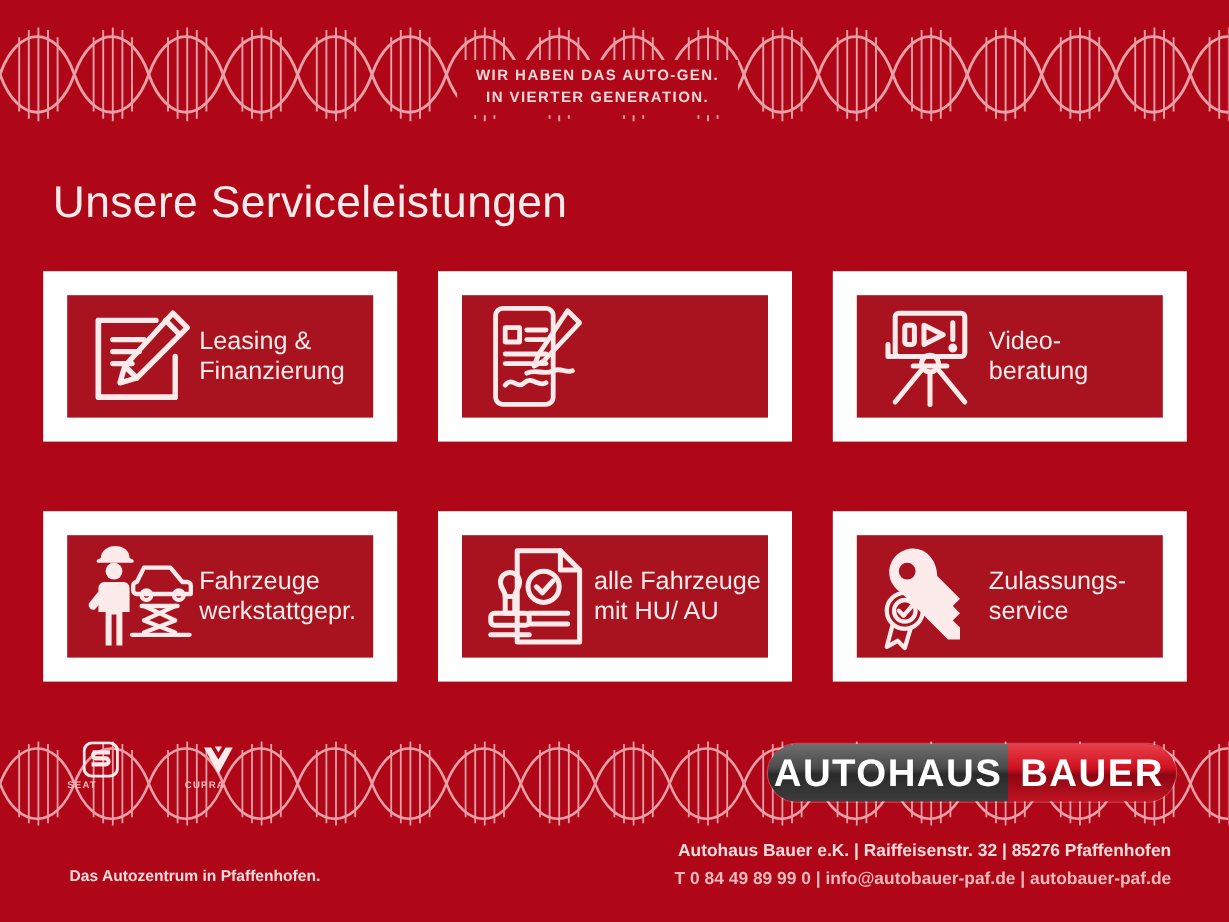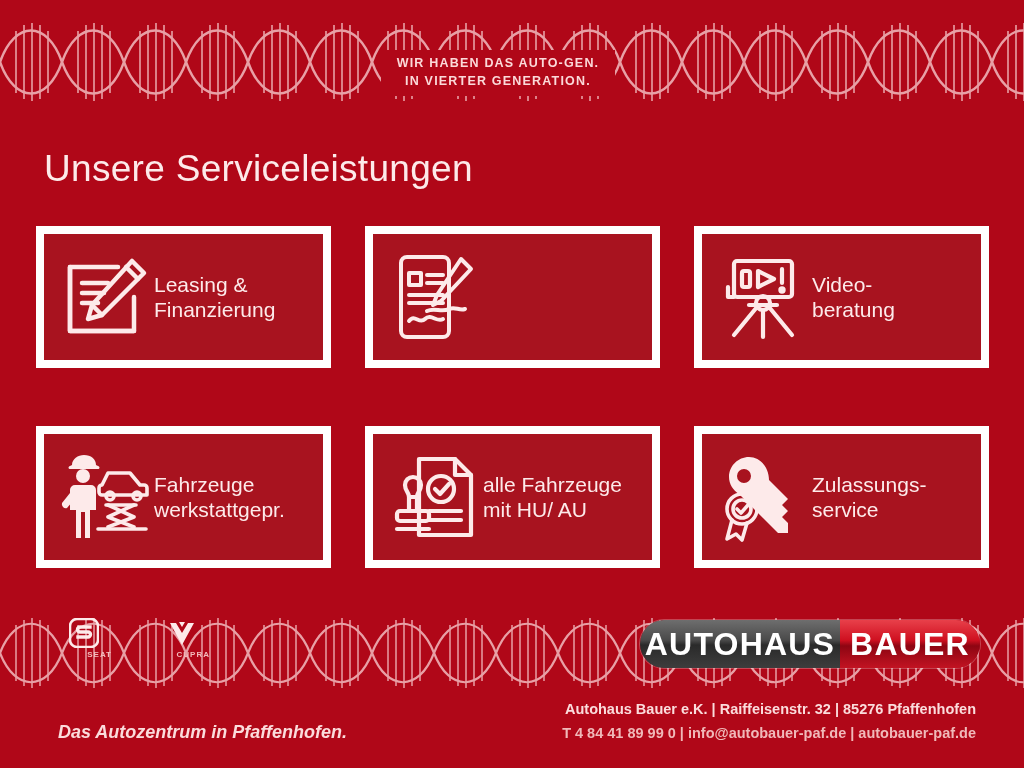--- a/index.html
+++ b/index.html
@@ -64,21 +64,21 @@
     width: 952px;
     display: grid;
     grid-template-columns: repeat(3, 295px);
     grid-template-rows: 142px 142px;
     column-gap: 34px;
     row-gap: 58px;
   }
   .card {
     position: relative;
     background: #ffffff;
-    padding: 8px;
+    padding: 20px;
   }
   .card-inner {
     width: 100%; height: 100%;
     background: #a8131f;
     position: relative;
     display: flex;
     align-items: center;
     overflow: hidden;
   }
   .card-icon {
@@ -102,21 +102,21 @@
   
   .brand-emblems {
     position: absolute;
     left: 56px; top: 618px;
     width: 170px; height: 52px;
     z-index: 4;
     display: flex;
     gap: 42px;
     align-items: flex-start;
   }
-  .emblem { width: 56px; text-align: right; }
+  .emblem { width: 56px; text-align: left; }
   .emblem svg { display: block; margin: 0 auto; }
   .emblem-word {
     display: block;
     margin-top: 2px;
     color: #f3bcbc;
     font-size: 8px;
     font-weight: bold;
     letter-spacing: 1px;
   }
 
@@ -150,22 +150,21 @@
     font-size: 32px;
     font-weight: bold;
     letter-spacing: 1.2px;
   }
 
   
   #tagline {
     position: absolute;
     left: 58px; top: 722px;
     color: #fbdcdc;
-    font-size: 18px;
-    font-style: italic;
+    font-size: 13px;
     font-weight: bold;
     white-space: nowrap;
   }
   #contact {
     position: absolute;
     right: 48px; top: 697px;
     text-align: right;
     z-index: 6;
   }
   .contact-line {
@@ -414,14 +413,14 @@
   </div>
   <div class="logo-right">
     <span class="logo-text">BAUER</span>
   </div>
 </div>
 
 <div id="tagline">Das Autozentrum in Pfaffenhofen.</div>
 
 <div id="contact">
   <span class="contact-line">Autohaus Bauer e.K. | Raiffeisenstr. 32 | 85276 Pfaffenhofen</span>
-  <span class="contact-line dim">T 4 84 41 89 99 0 | info@autobauer-paf.de | autobauer-paf.de</span>
+  <span class="contact-line dim">T 0 84 49 89 99 0 | info@autobauer-paf.de | autobauer-paf.de</span>
 </div>
 
 </body></html>

